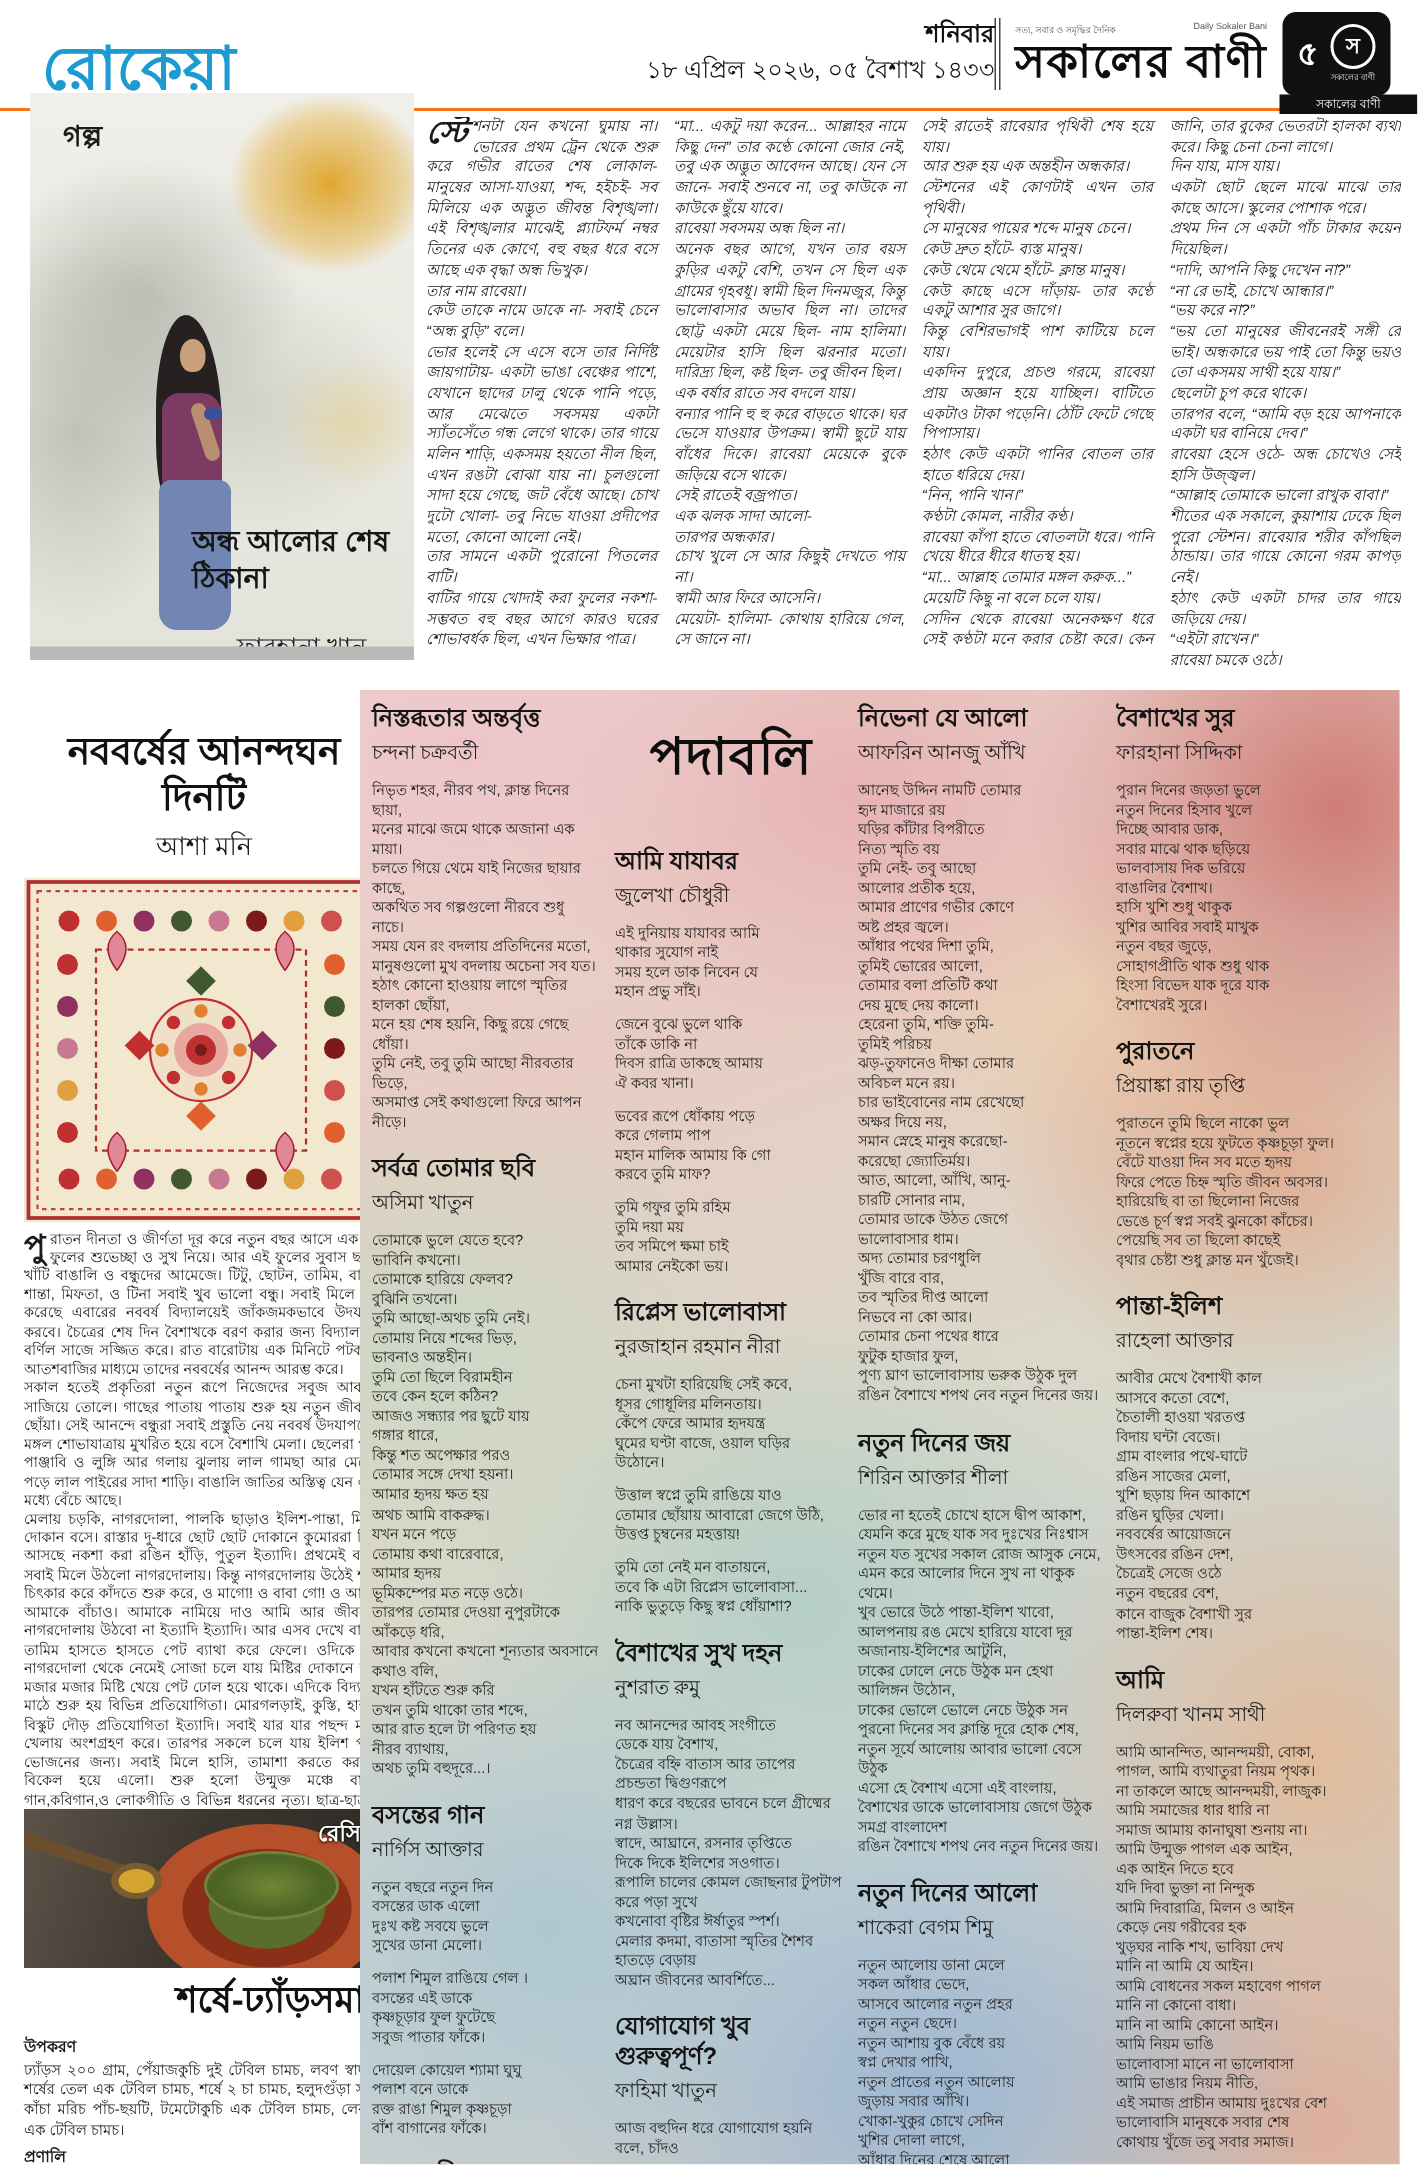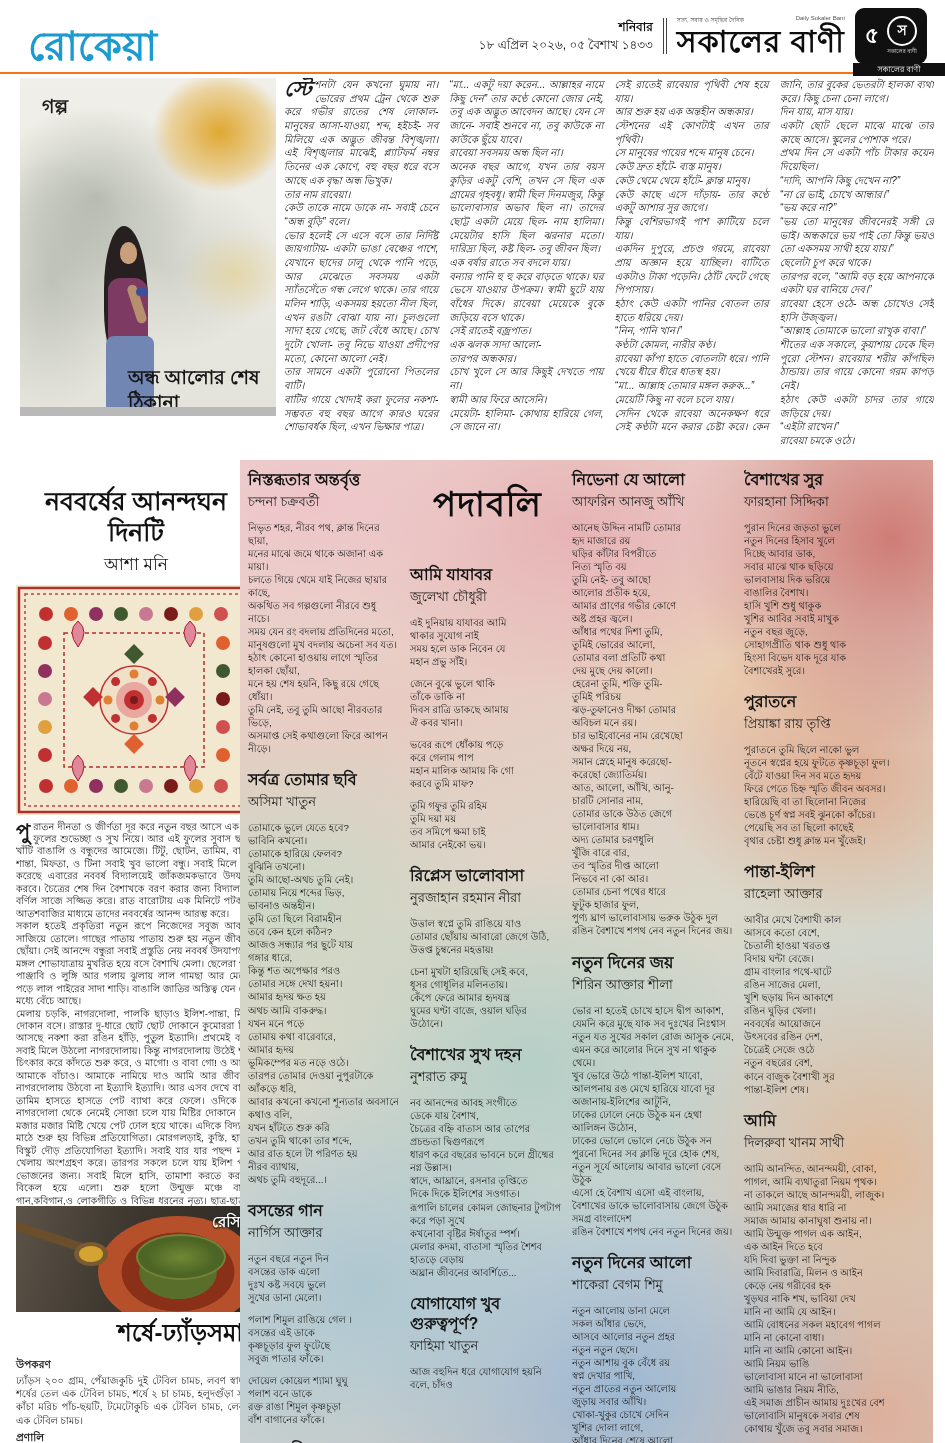--- a/index.html
+++ b/index.html
@@ -2,34 +2,34 @@
 <html><head>
 <meta charset="utf-8">
 <style>
   html,body{margin:0;padding:0;background:#fff;}
   .page{position:relative;width:945px;height:1443px;background:#fff;overflow:hidden;
         font-family:"Liberation Sans","DejaVu Sans",sans-serif;color:#1a1a1a;}
   
   .header{position:absolute;left:0;top:0;width:945px;height:72px;border-bottom:2px solid #f97316;}
   .brand{position:absolute;left:28px;top:26px;font-size:40px;font-weight:bold;color:#1d9bd1;line-height:1;}
   .head-right{position:absolute;right:18px;top:8px;display:flex;align-items:center;gap:10px;}
-  .datebox{text-align:right;font-size:12px;line-height:1.5;color:#111;padding-right:10px;border-right:4px double #444;}
+  .datebox{text-align:right;font-size:16px;line-height:1.5;color:#111;border-right:4px double #444;}
   .datebox .day{font-weight:bold;}
   .masthead{display:flex;flex-direction:column;align-items:center;}
   .masthead .tiny-row{display:flex;justify-content:space-between;width:100%;font-size:6px;color:#555;}
   .masthead .mast-title{font-size:30px;font-weight:bold;color:#0d0d0d;line-height:1.05;letter-spacing:1px;}
   .pagebox{background:#101010;border-radius:9px;color:#fff;display:flex;align-items:center;gap:8px;padding:5px 10px;height:46px;}
   .pagebox .pnum{font-size:22px;font-weight:bold;}
   .plogo{display:flex;flex-direction:column;align-items:center;}
   .plogo .ring{width:26px;height:26px;border:2px solid #fff;border-radius:50%;display:flex;align-items:center;justify-content:center;font-size:14px;font-weight:bold;}
   .plogo .cap{font-size:5.5px;margin-top:2px;color:#eee;}
   .corner-label{position:absolute;right:0px;top:63px;width:92px;height:13px;background:#111;color:#fff;
       font-size:8px;display:flex;align-items:center;justify-content:center;z-index:5;}
   
-  .story-art{position:absolute;left:20px;top:78px;width:256px;height:338px;overflow:hidden;
+  .story-art{position:absolute;left:20px;top:62px;width:256px;height:378px;overflow:hidden;
      background:
       radial-gradient(90px 80px at 78% 16%, rgba(223,164,40,.95), rgba(228,178,70,.45) 55%, transparent 75%),
       radial-gradient(70px 60px at 84% 58%, rgba(230,208,140,.6), transparent 75%),
       radial-gradient(150px 130px at 30% 35%, rgba(130,140,125,.45), transparent 70%),
       radial-gradient(120px 170px at 12% 60%, rgba(150,158,145,.5), transparent 75%),
       radial-gradient(160px 120px at 55% 55%, rgba(168,175,162,.4), transparent 75%),
       linear-gradient(#f0efe9,#e4e3db);}
   .story-art .bottom-band{position:absolute;left:0;bottom:0;width:100%;height:9px;background:#b9b9b9;}
   .kicker{position:absolute;left:22px;top:14px;font-size:19px;font-weight:bold;color:#1c1c1c;}
   .figure{position:absolute;left:78px;top:148px;width:70px;height:210px;}
@@ -82,21 +82,21 @@
      radial-gradient(360px 300px at 55% 95%, rgba(152,182,212,.9), transparent 72%),
      radial-gradient(300px 300px at 92% 72%, rgba(233,182,142,.8), transparent 72%),
      radial-gradient(280px 240px at 92% 97%, rgba(222,172,150,.85), transparent 72%),
      linear-gradient(160deg,#ecd4d1 0%,#e8ccc3 25%,#dad8c9 50%,#c5d2d4 75%,#d8c4b8 100%);}
   .poetry-inner{position:relative;display:flex;gap:10px;padding:10px 8px;}
   .poem-col{flex:0 0 auto;}
   .col-a{width:152px;} .col-b{width:152px;} .col-c{width:162px;} .col-d{width:167px;}
   .padaboli-title{font-size:34px;font-weight:bold;text-align:center;margin:8px 0 30px -20px;width:195px;color:#0e0e0e;letter-spacing:1px;}
   .poem{margin-bottom:15px;}
   .poem-title{font-size:16px;font-weight:bold;margin:0 0 2px;color:#141414;line-height:1.25;}
-  .poem-author{font-size:13px;margin:0 0 8px;color:#1d1d1d;}
+  .poem-author{font-size:13px;margin:0 0 8px;color:#1d1d1d;font-family:Liberation Serif, serif;}
   .stanza{margin-bottom:9px;}
   .pline{font-size:9.8px;line-height:1.33;color:#232323;}
 </style>
 </head>
 <body>
 
 <div class="page">
 
   <div class="header">
     <div class="brand">রোকেয়া</div>
@@ -379,29 +379,34 @@
               <div class="pline">তুমি গফুর তুমি রহিম</div>
               <div class="pline">তুমি দয়া ময়</div>
               <div class="pline">তব সমিপে ক্ষমা চাই</div>
               <div class="pline">আমার নেইকো ভয়।</div>
             </div>
           </article>
           <article class="poem">
             <h3 class="poem-title">রিপ্লেস ভালোবাসা</h3>
             <div class="poem-author">নুরজাহান রহমান নীরা</div>
             <div class="stanza">
-              <div class="pline">উত্তাল স্বপ্নে তুমি রাঙিয়ে যাও</div>
-              <div class="pline">তোমার ছোঁয়ায় আবারো জেগে উঠি,</div>
-              <div class="pline">উত্তপ্ত চুম্বনের মহত্তায়!</div>
-            </div>
-            <div class="stanza">
               <div class="pline">চেনা মুখটা হারিয়েছি সেই কবে,</div>
               <div class="pline">ধূসর গোধূলির মলিনতায়।</div>
               <div class="pline">কেঁপে ফেরে আমার হৃদযন্ত্র</div>
               <div class="pline">ঘুমের ঘণ্টা বাজে, ওয়াল ঘড়ির উঠোনে।</div>
+            </div>
+            <div class="stanza">
+              <div class="pline">উত্তাল স্বপ্নে তুমি রাঙিয়ে যাও</div>
+              <div class="pline">তোমার ছোঁয়ায় আবারো জেগে উঠি,</div>
+              <div class="pline">উত্তপ্ত চুম্বনের মহত্তায়!</div>
+            </div>
+            <div class="stanza">
+              <div class="pline">তুমি তো নেই মন বাতায়নে,</div>
+              <div class="pline">তবে কি এটা রিপ্লেস ভালোবাসা...</div>
+              <div class="pline">নাকি ভুতুড়ে কিছু স্বপ্ন ধোঁয়াশা?</div>
             </div>
           </article>
           <article class="poem">
             <h3 class="poem-title">বৈশাখের সুখ দহন</h3>
             <div class="poem-author">নুশরাত রুমু</div>
             <div class="stanza">
               <div class="pline">নব আনন্দের আবহ সংগীতে</div>
               <div class="pline">ডেকে যায় বৈশাখ,</div>
               <div class="pline">চৈত্রের বহ্নি বাতাস আর তাপের প্রচন্ডতা দ্বিগুণরূপে</div>
               <div class="pline">ধারণ করে বছরের ভাবনে চলে গ্রীষ্মের নগ্ন উল্লাস।</div>

